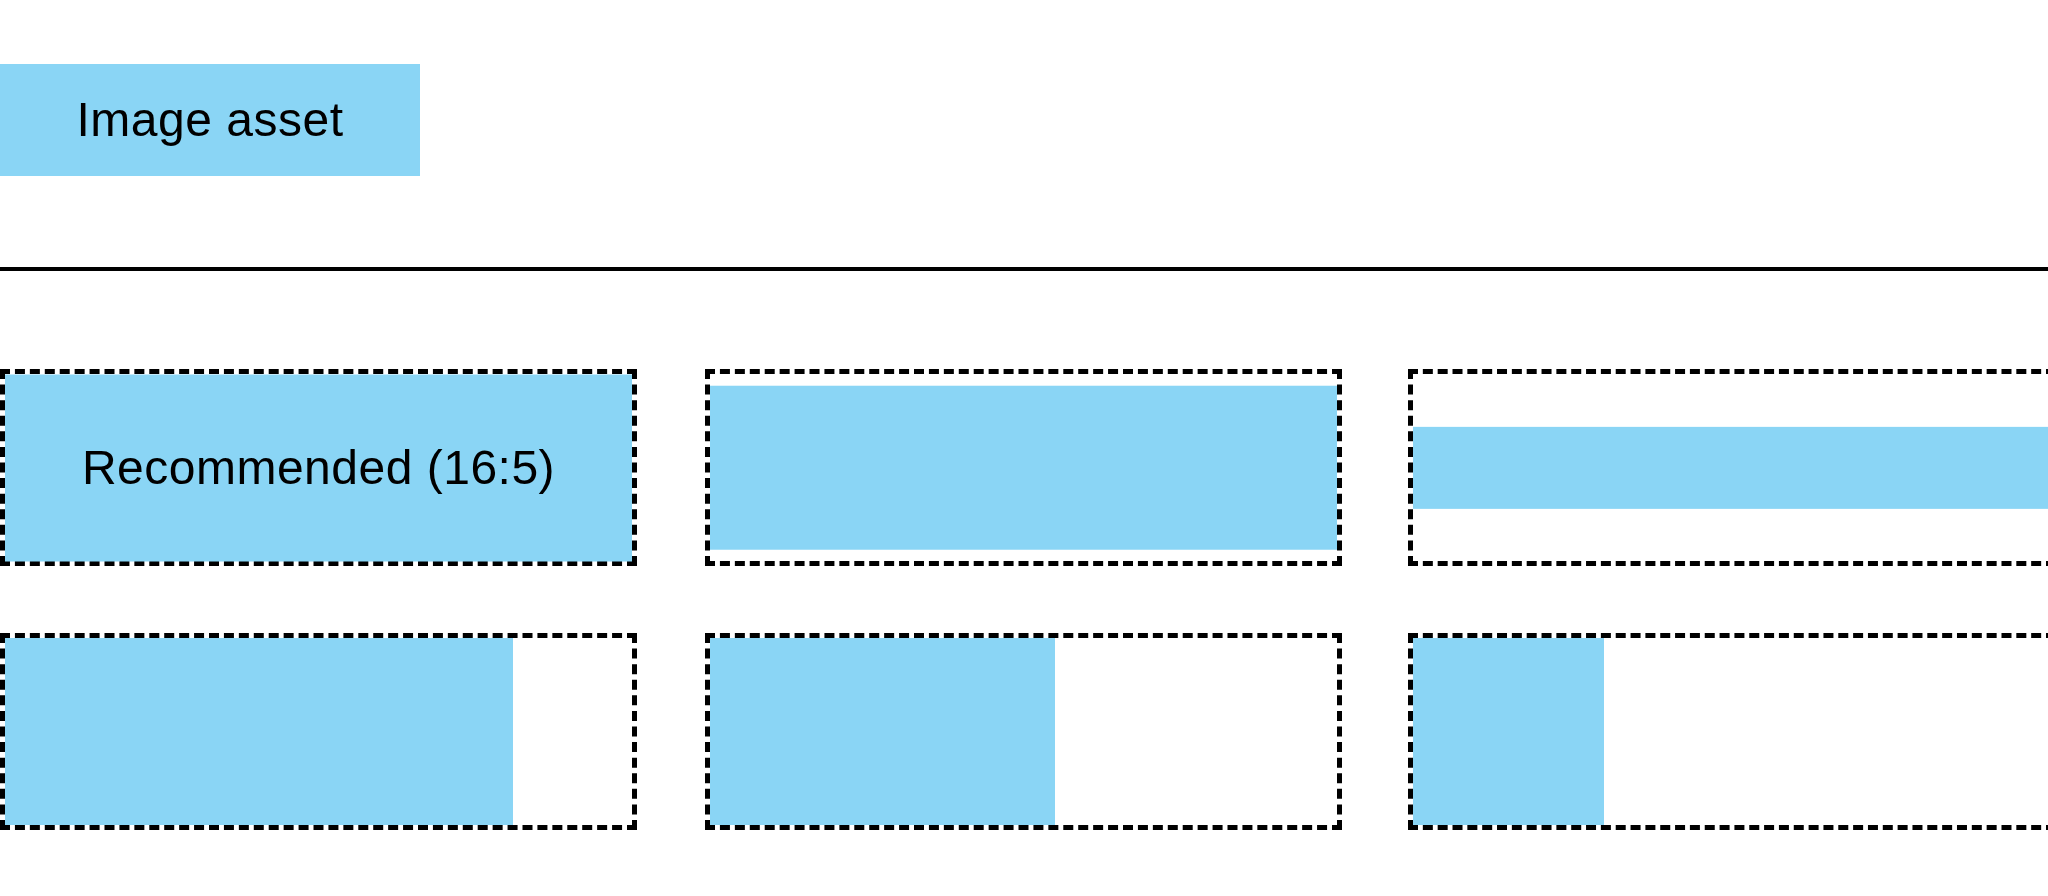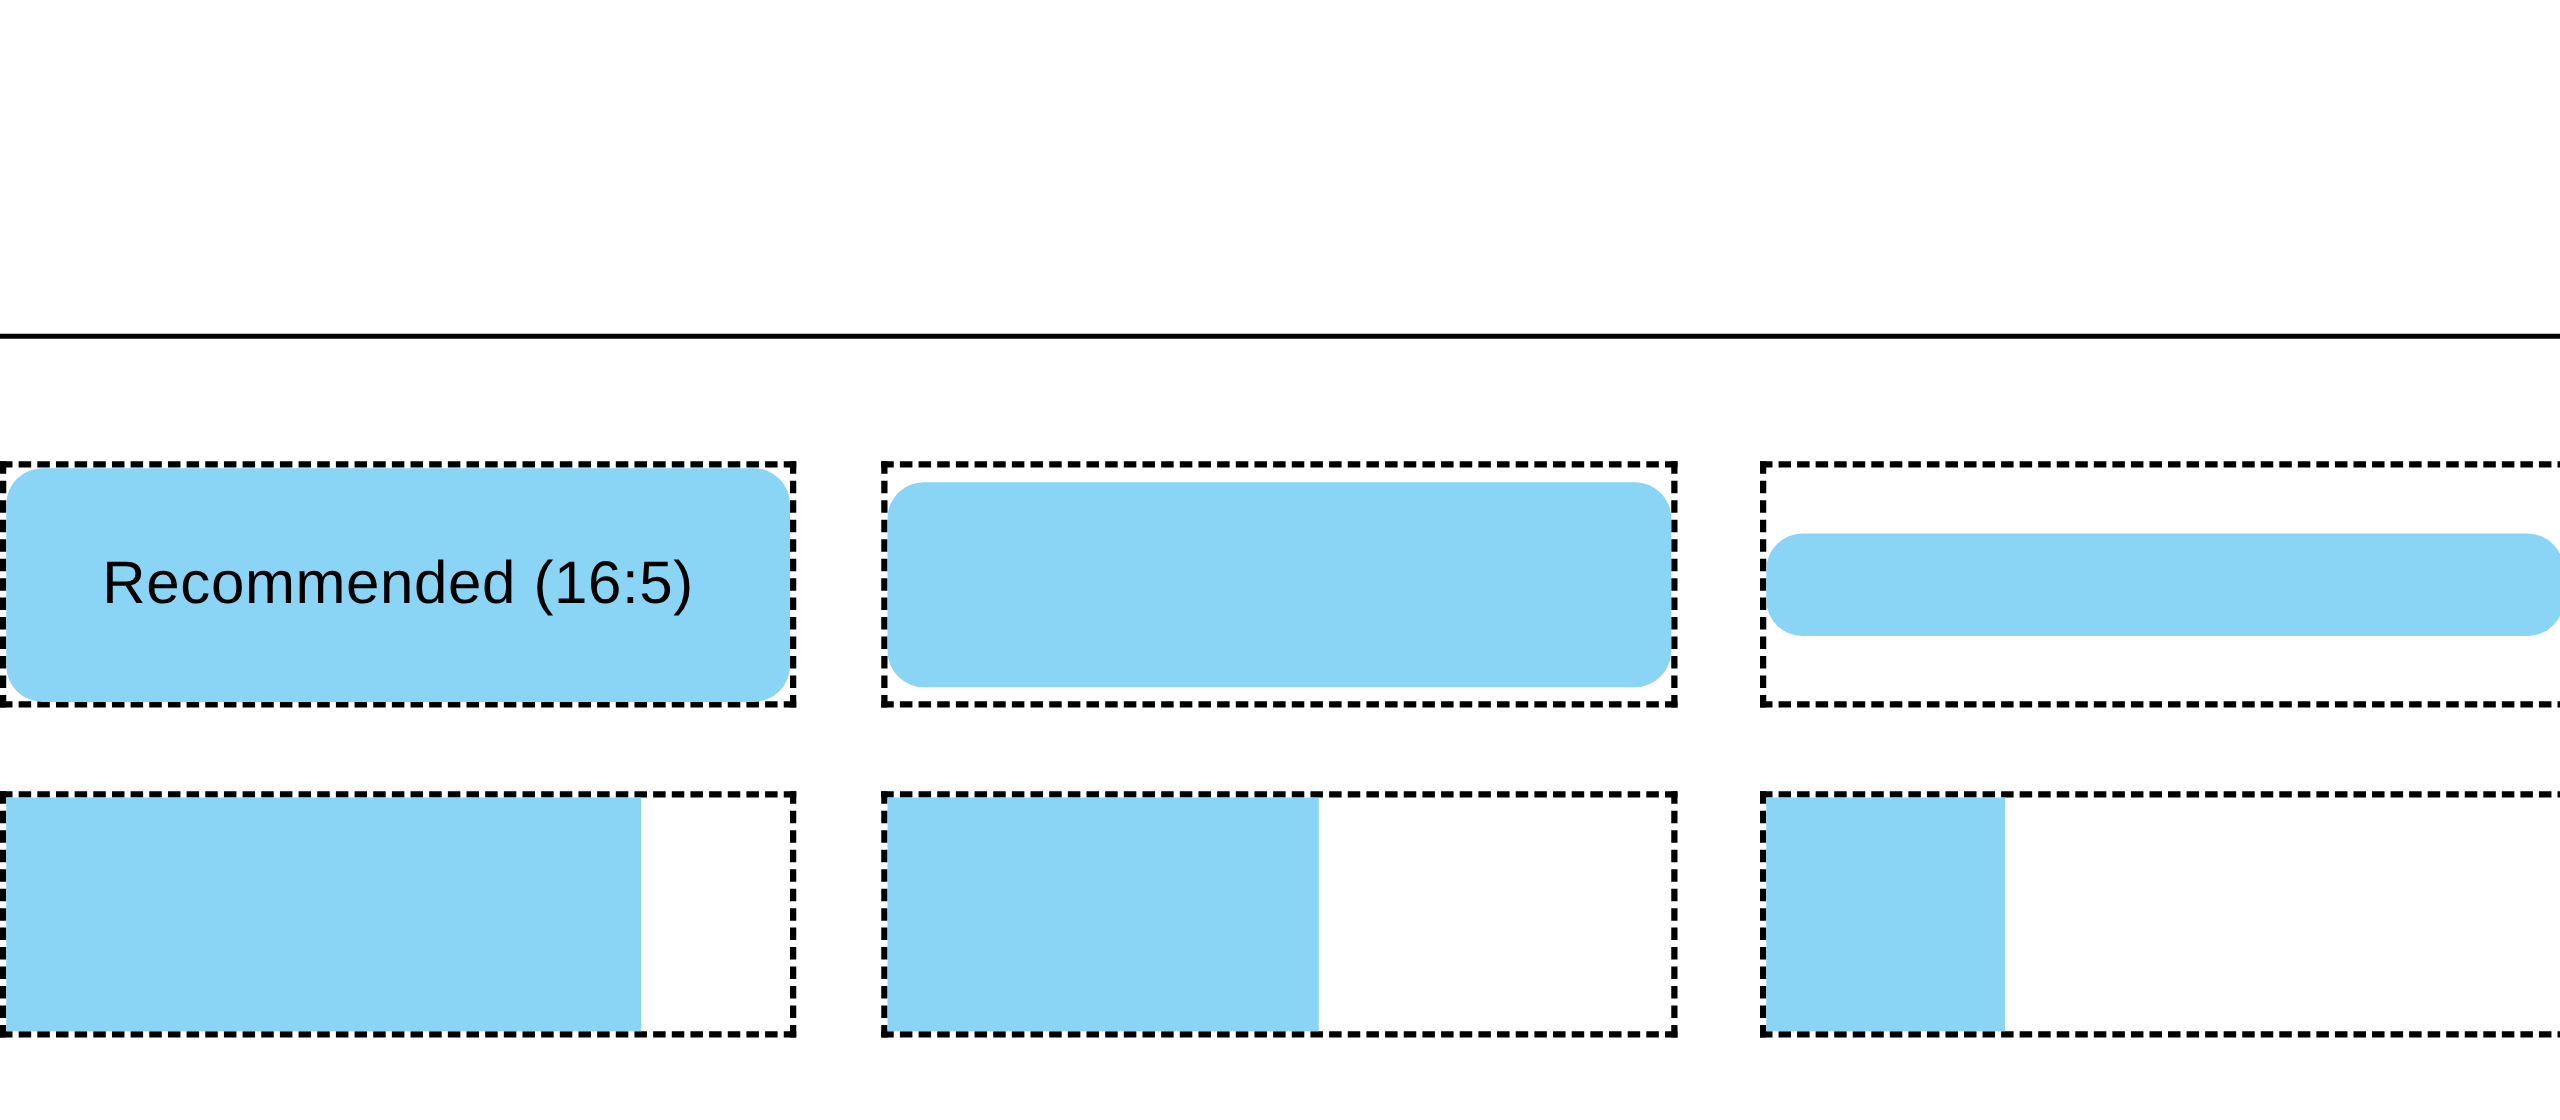--- a/index.html
+++ b/index.html
@@ -77,31 +77,33 @@
     position: absolute;
     left: 0;
     background: var(--asset-blue, #8AD5F5);
     display: flex;
     align-items: center;
     justify-content: center;
   }
   .fill-center-v {
     top: 50%;
     transform: translateY(-50%);
-    border-radius: 29px;
   }
   .fill-top-left {
     top: 0;
   }
 </style>
 </head>
 <body>
 
 <div id="canvas">
 
+  <div class="legend-swatch">
+    <span class="legend-label">Image asset</span>
+  </div>
 
 
   <div class="divider"></div>
 
   <div class="cell r1 c1">
     <div class="fill fill-center-v" style="width: 100%; height: 100%;">
       <span class="cell-label">Recommended (16:5)</span>
     </div>
   </div>
 

